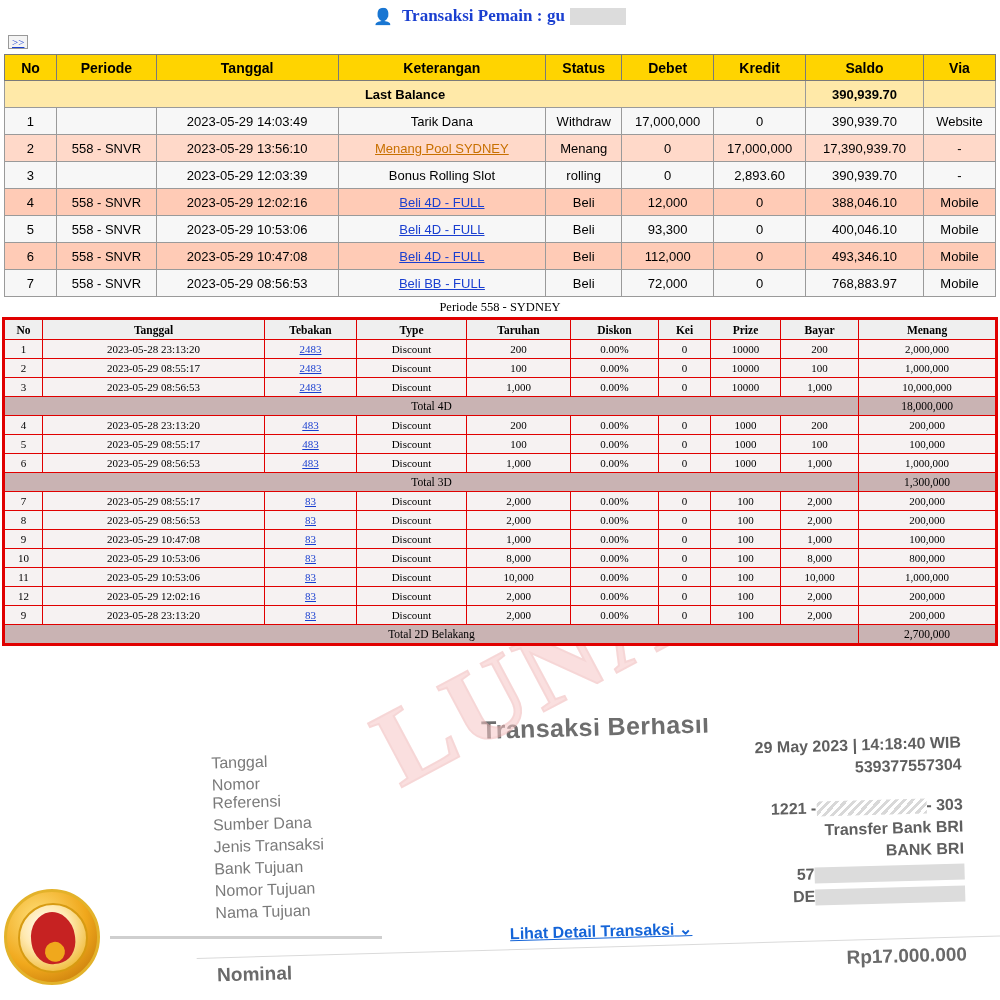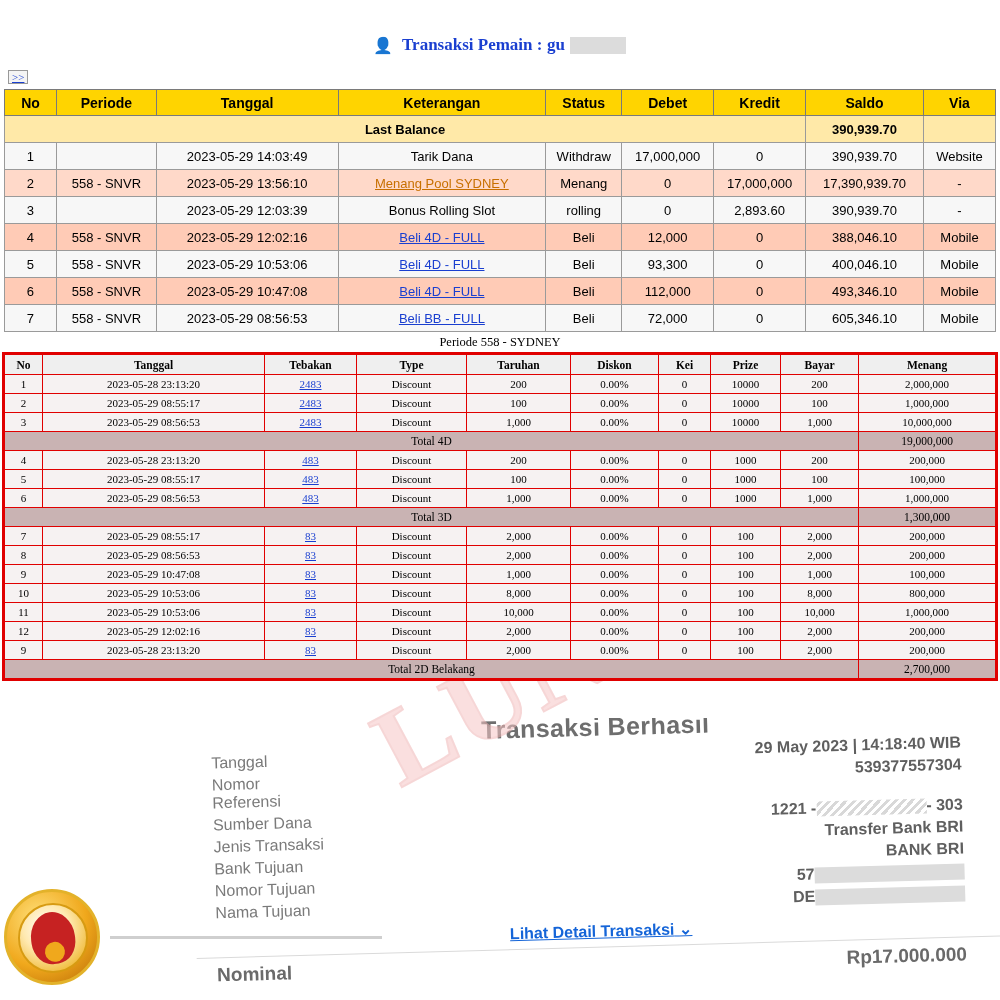--- a/index.html
+++ b/index.html
@@ -12,24 +12,24 @@
   }
   #page {
     position: relative;
     width: 1000px; height: 1000px;
     overflow: hidden;
   }
 
   
   .page-header {
     text-align: center;
+    padding-top: 6px;
     height: 30px;
     position: relative;
     z-index: 5;
-    margin-top: 35px;
   }
   .page-header .h-icon {
     display: inline-block;
     vertical-align: middle;
     color: #555;
     font-size: 16px;
     margin-right: 4px;
   }
   .page-header .h-title {
     display: inline-block;
@@ -434,21 +434,21 @@
           <td>Mobile</td>
         </tr>
         <tr class="row-odd">
           <td>7</td>
           <td>558 - SNVR</td>
           <td>2023-05-29 08:56:53</td>
           <td><span class="lnk">Beli BB - FULL</span></td>
           <td class="c-red">Beli</td>
           <td>72,000</td>
           <td class="c-blue">0</td>
-          <td class="c-blue">605,346.10</td>
+          <td class="c-blue">768,883.97</td>
           <td>Mobile</td>
         </tr>
       </tbody>
   </table>
 
   <div class="periode-caption">Periode 558 - SYDNEY</div>
 
   <div class="detail-wrap">
     <table class="detail-table">
       <thead>
@@ -497,21 +497,21 @@
             <td>Discount</td>
             <td>1,000</td>
             <td>0.00%</td>
             <td>0</td>
             <td>10000</td>
             <td>1,000</td>
             <td>10,000,000</td>
           </tr>
           <tr>
             <td class="tot" colspan="9">Total 4D</td>
-            <td class="tot">19,000,000</td>
+            <td class="tot">18,000,000</td>
           </tr>
           <tr>
             <td>4</td>
             <td>2023-05-28 23:13:20</td>
             <td><a>483</a></td>
             <td>Discount</td>
             <td>200</td>
             <td>0.00%</td>
             <td>0</td>
             <td>1000</td>

